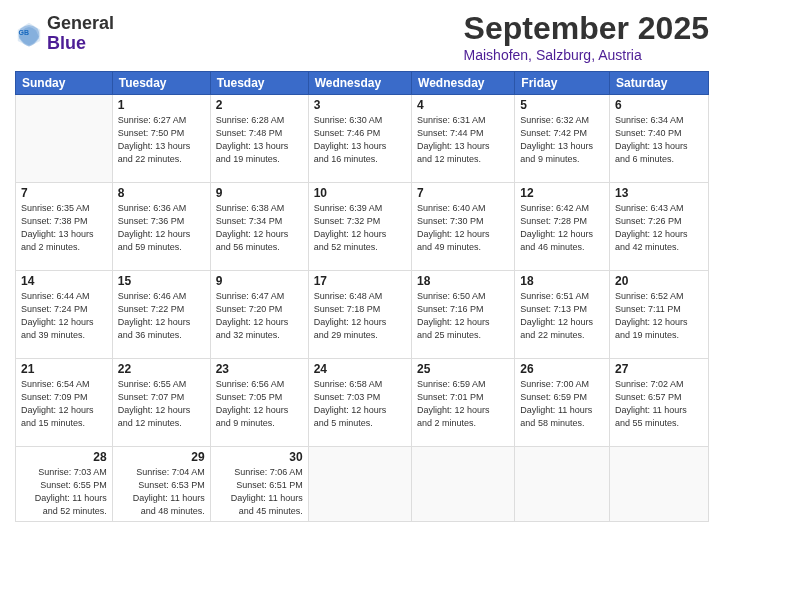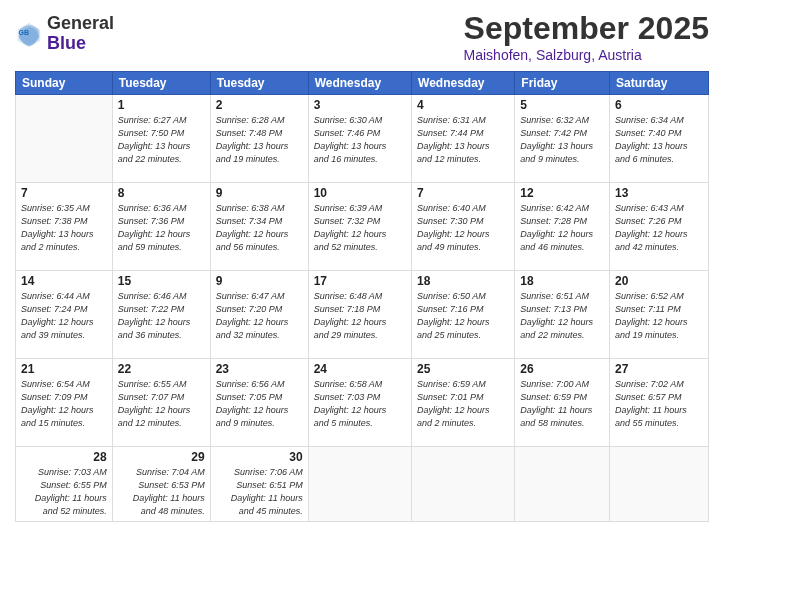--- a/index.html
+++ b/index.html
@@ -82,21 +82,20 @@
     .day-num {
       font-size: 12px;
       font-weight: bold;
       margin-bottom: 2px;
       color: #222;
     }
     .day-info {
       font-size: 9px;
       line-height: 1.45;
       color: #333;
-      font-style: italic;
     }
     .last-row td {
       height: 70px;
       text-align: right;
     }
   </style>
 </head>
 <body>
 
 <div class="page">

